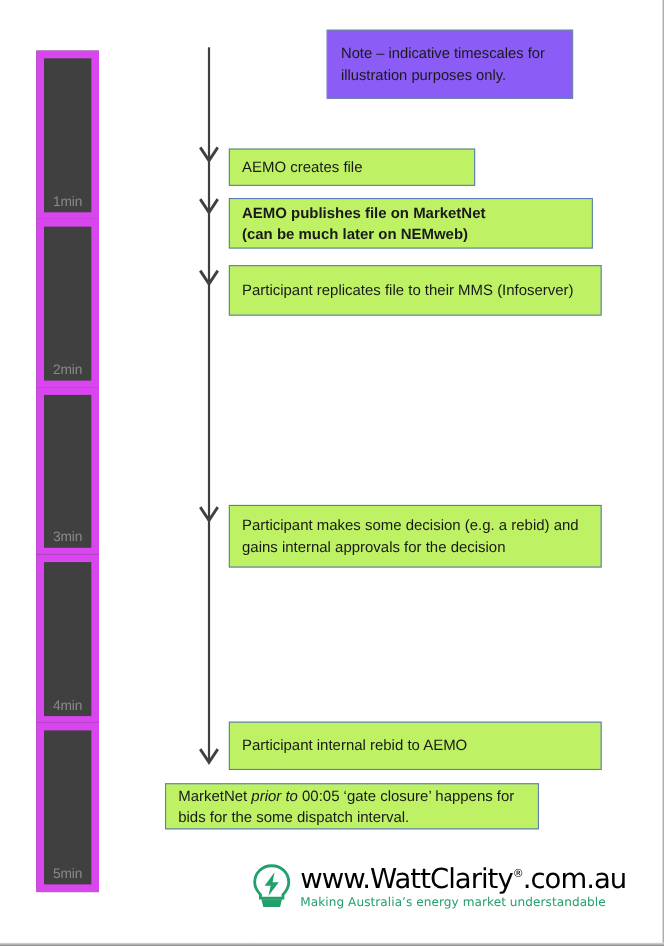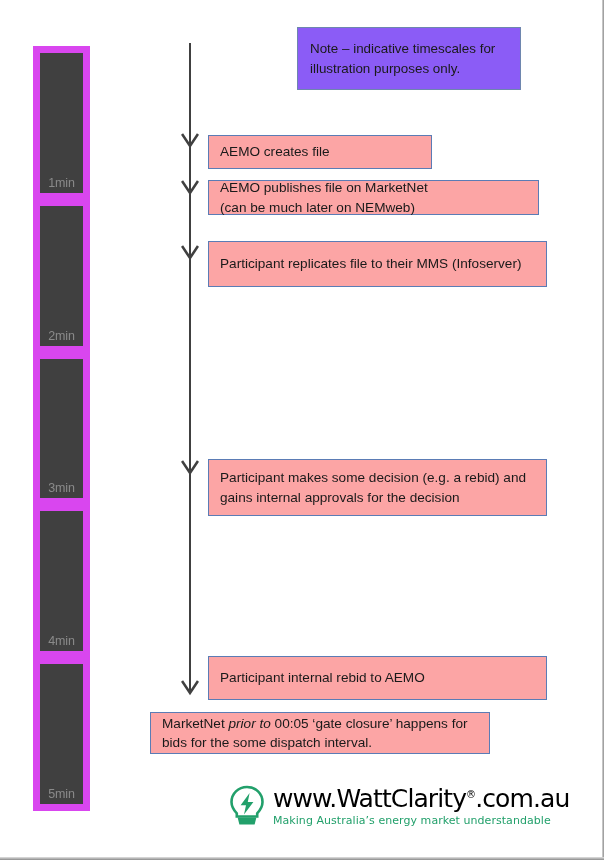--- a/index.html
+++ b/index.html
@@ -74,21 +74,21 @@
     width: 18px;
     height: 16px;
   }
   .arrowhead svg { display: block; }
 
   
   .pbox {
     position: absolute;
     box-sizing: border-box;
     border: 1px solid #5B7CB5;
-    background: #fca5a5;
+    background: #bef264;
     color: #1a1a1a;
     font-size: 13.6px;
     line-height: 1.42;
     display: flex;
     align-items: center;
     padding: 4px 11px;
   }
   .pbox .ital { font-style: italic; }
 
   
@@ -191,21 +191,21 @@
   <div class="arrowhead" style="top:680px">
     <svg width="18" height="16" viewBox="0 0 18 16">
         <path d="M1 1 L9 13 L17 1" fill="none" stroke="#404040" stroke-width="2.6"></path>
       </svg>
   </div>
 
   <div class="pbox" style="left:208px; top:135px; width:224px; height:34px;">
     <span>AEMO creates file</span>
   </div>
 
-  <div class="pbox" style="left:208px; top:180px; width:331px; height:35px;">
+  <div class="pbox" style="left:208px; top:180px; width:331px; height:46px;font-weight:bold;">
     <span>
       <span>AEMO publishes file on MarketNet</span><br>
       <span>(can be much later on NEMweb)</span>
     </span>
   </div>
 
   <div class="pbox" style="left:208px; top:241px; width:339px; height:46px;">
     <span>Participant replicates file to their MMS (Infoserver)</span>
   </div>
 

